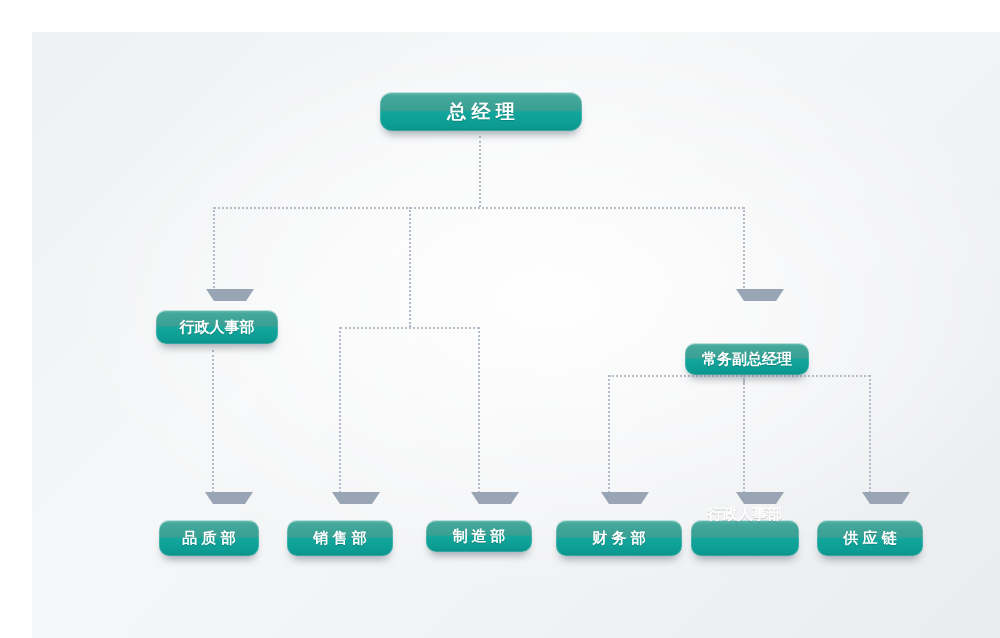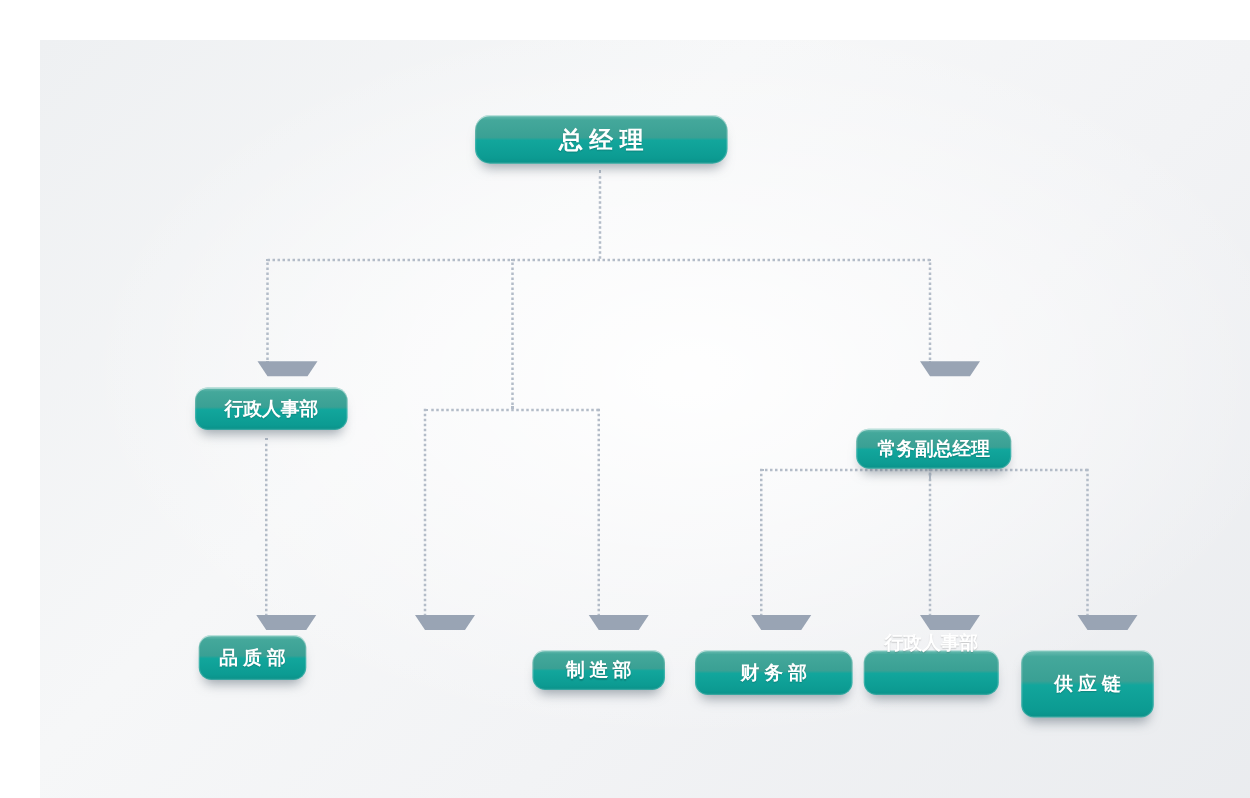--- a/index.html
+++ b/index.html
@@ -106,34 +106,37 @@
   </div>
 
   <div class="node lvl2" style="left:124px; top:278px; width:122px; height:34px;">
     <span>行政人事部</span>
   </div>
 
   <div class="node lvl2" style="left:653px; top:279px; width:124px; height:24px;margin-top:32px;">
     <span>常务副总经理</span>
   </div>
 
-  <div class="node dept" style="left:127px; top:476px; width:86px; height:36px;">
+  <div class="node dept" style="left:127px; top:488px; width:100px; height:36px;">
     <span>品 质 部</span>
   </div>
 
+  <div class="node dept" style="left:255px; top:488px; width:106px; height:36px;">
+    <span>销 售 部</span>
+  </div>
 
   <div class="node dept" style="left:394px; top:488px; width:106px; height:24px;font-family:Liberation Serif, serif;">
     <span>制 造 部</span>
   </div>
 
   <div class="node dept" style="left:524px; top:488px; width:126px; height:36px;">
     <span>财 务 部</span>
   </div>
 
   <div class="node dept" style="left:659px; top:488px; width:108px; height:36px;align-items:flex-end;">
     <span>行政人事部</span>
   </div>
 
-  <div class="node dept" style="left:785px; top:488px; width:106px; height:54px;">
+  <div class="node dept" style="left:785px; top:488px; width:106px; height:36px;">
     <span>供 应 链</span>
   </div>
 
 </div>
 
 </body></html>

